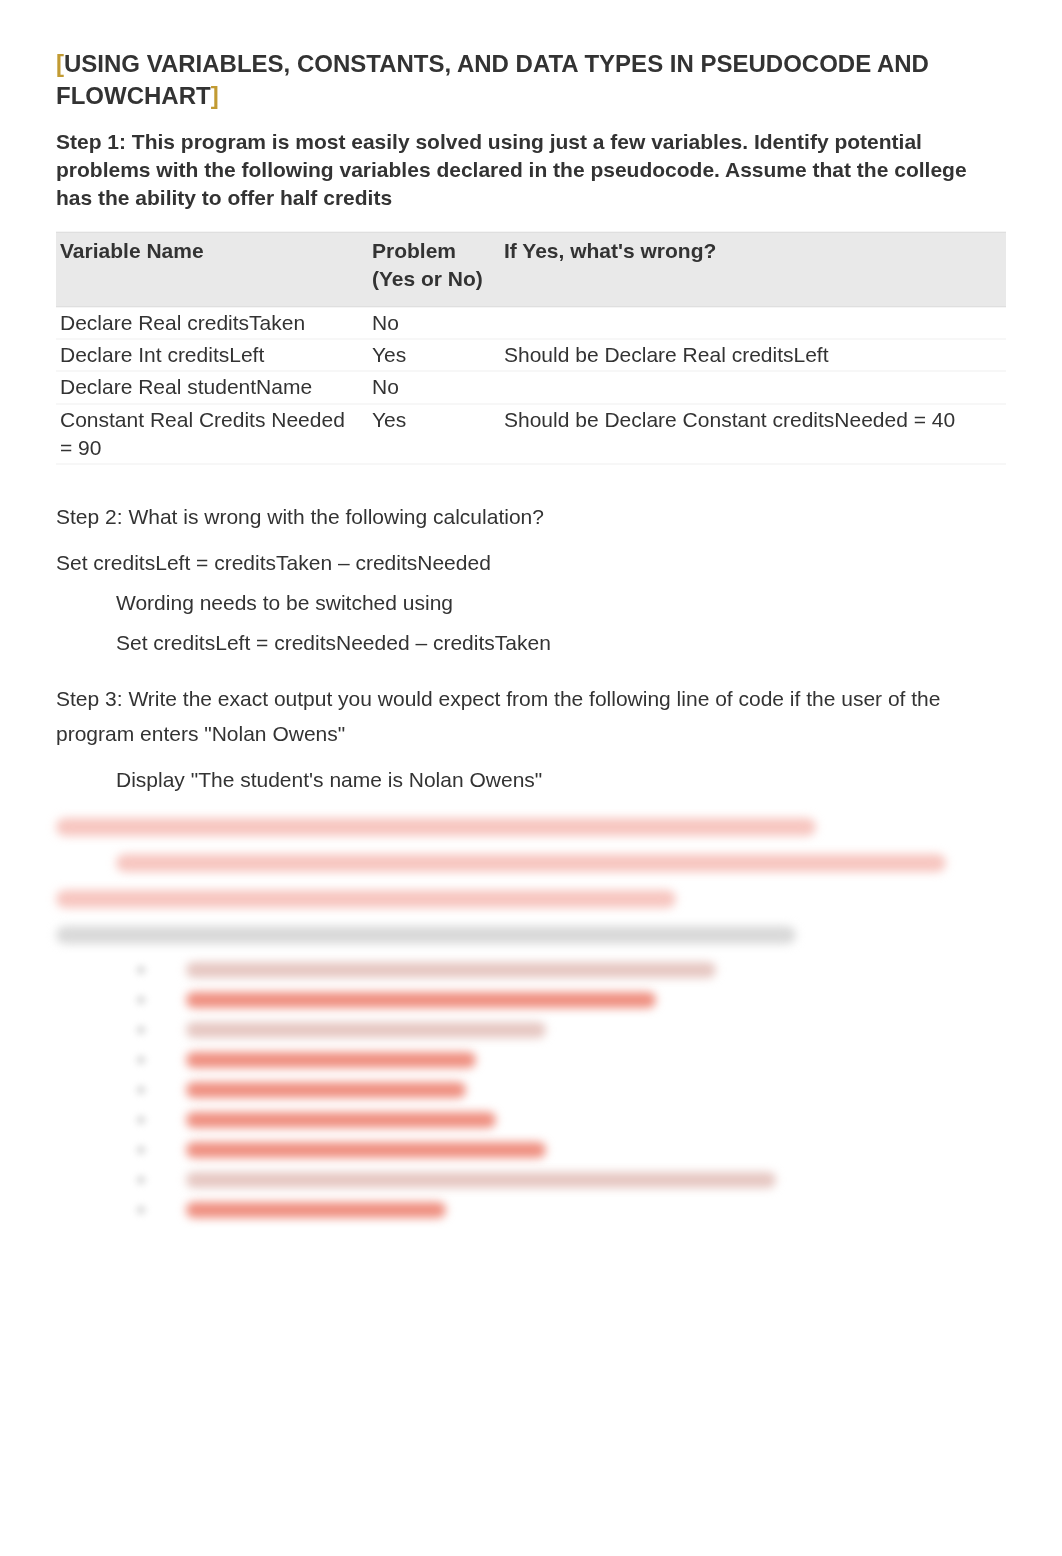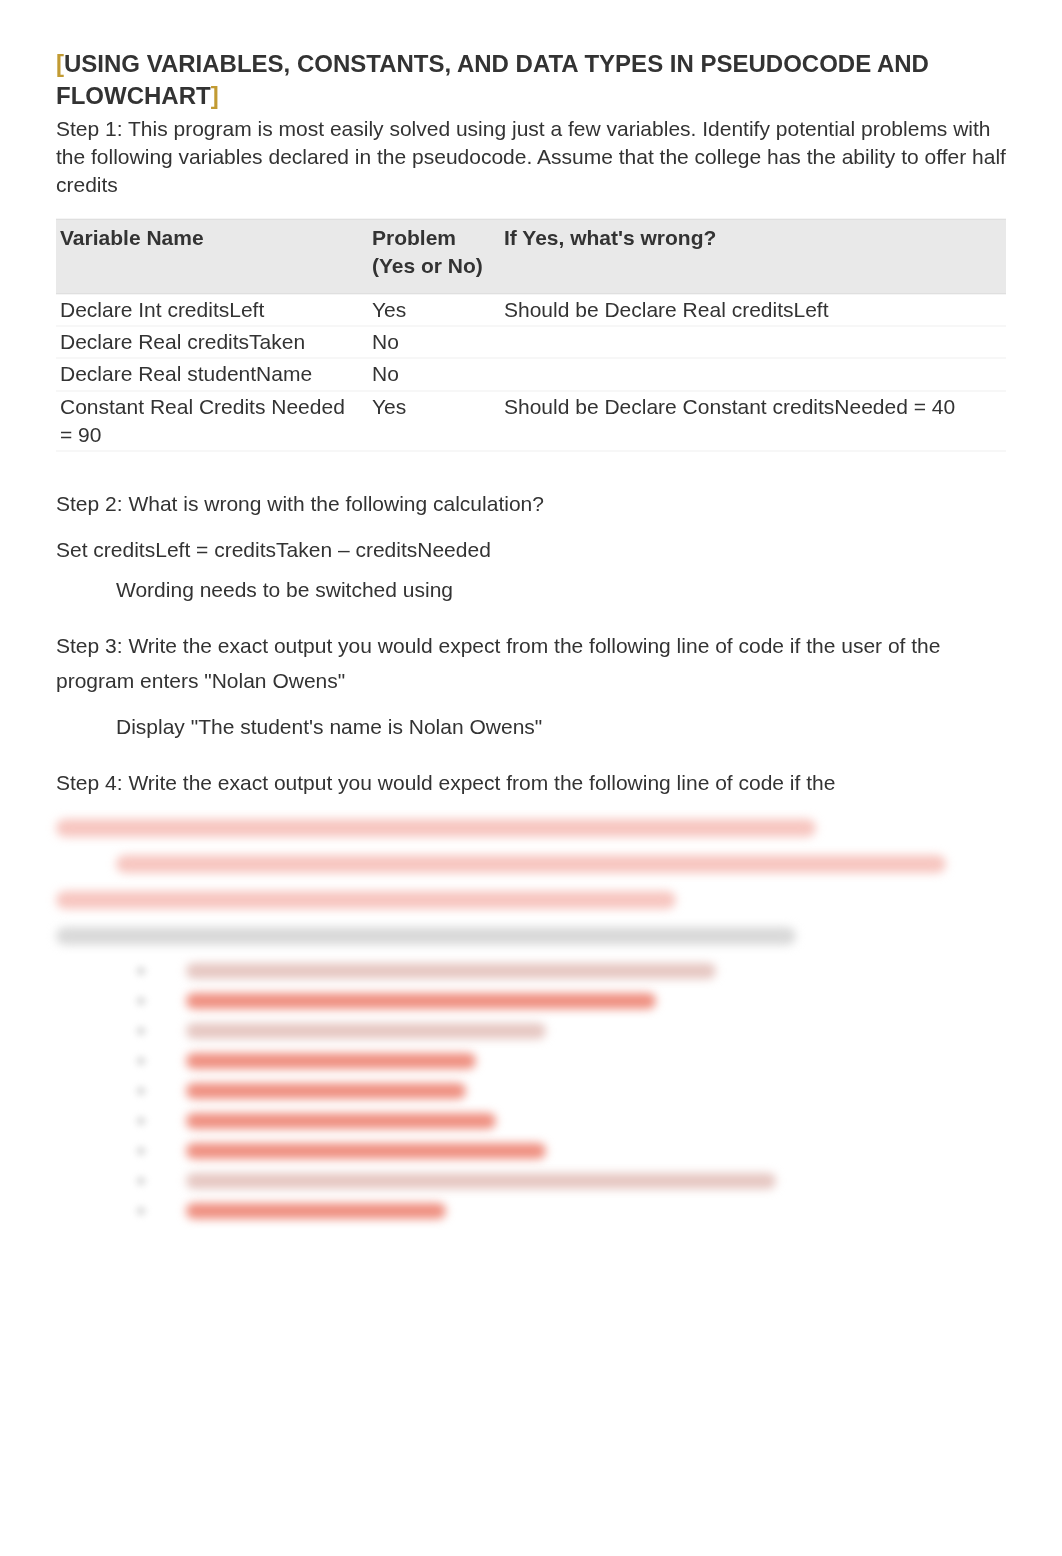--- a/index.html
+++ b/index.html
@@ -16,22 +16,23 @@
     line-height: 1.35;
   }
   .title-line {
     font-weight: bold;
     font-size: 24px;
     color: #333;
   }
   .bracket-open { color: #c29b33; font-weight: bold; }
   .bracket-close { color: #c29b33; font-weight: bold; }
   .intro {
-    margin-top: 2px;
+    margin-top: 15px;
     margin-bottom: 18px;
+    font-weight: bold;
   }
   table.vars {
     border-collapse: collapse;
     width: 100%;
     margin-top: 10px;
     margin-bottom: 34px;
   }
   table.vars th {
     text-align: left;
     background: #e9e9e9;
@@ -103,50 +104,50 @@
   <table class="vars">
     <thead>
       <tr>
         <th class="col-name">Variable Name</th>
         <th class="col-prob">Problem (Yes or No)</th>
         <th class="col-wrong">If Yes, what's wrong?</th>
       </tr>
     </thead>
     <tbody>
       <tr>
+        <td>Declare Real creditsTaken</td>
+        <td>No</td>
+        <td></td>
+      </tr>
+      <tr>
         <td>Declare Int creditsLeft</td>
         <td>Yes</td>
         <td>Should be Declare Real creditsLeft</td>
-      </tr>
-      <tr>
-        <td>Declare Real creditsTaken</td>
-        <td>No</td>
-        <td></td>
       </tr>
       <tr>
         <td>Declare Real studentName</td>
         <td>No</td>
         <td></td>
       </tr>
       <tr>
         <td>Constant Real Credits Needed = 90</td>
         <td>Yes</td>
         <td>Should be  Declare Constant creditsNeeded = 40</td>
       </tr>
     </tbody>
   </table>
 
   <div class="step-line">Step 2: What is wrong with the following calculation?</div>
   <div class="code-line">Set creditsLeft = creditsTaken – creditsNeeded</div>
   <div class="indent1">Wording needs to be switched using</div>
+  <div class="indent2">Set creditsLeft = creditsNeeded – creditsTaken</div>
 
   <div class="step-line">Step 3: Write the exact output you would expect from the following line of code if the user of the program enters "Nolan Owens"</div>
   <div class="indent1">Display "The student's name is Nolan Owens"</div>
 
-  <div class="step-line">Step 4: Write the exact output you would expect from the following line of code if the</div>
 
   <div class="obscured-block">
     <div class="blur-line" style="width:760px;"></div>
     <div class="blur-line" style="width:830px; margin-left:60px;"></div>
     <div class="blur-line" style="width:620px;"></div>
     <div class="blur-line gray" style="width:740px;"></div>
 
     <div class="blur-list">
       <div class="blur-bullet"></div>
       <div class="blur-seg" style="width:530px; background:#e6c7c2;"></div>

